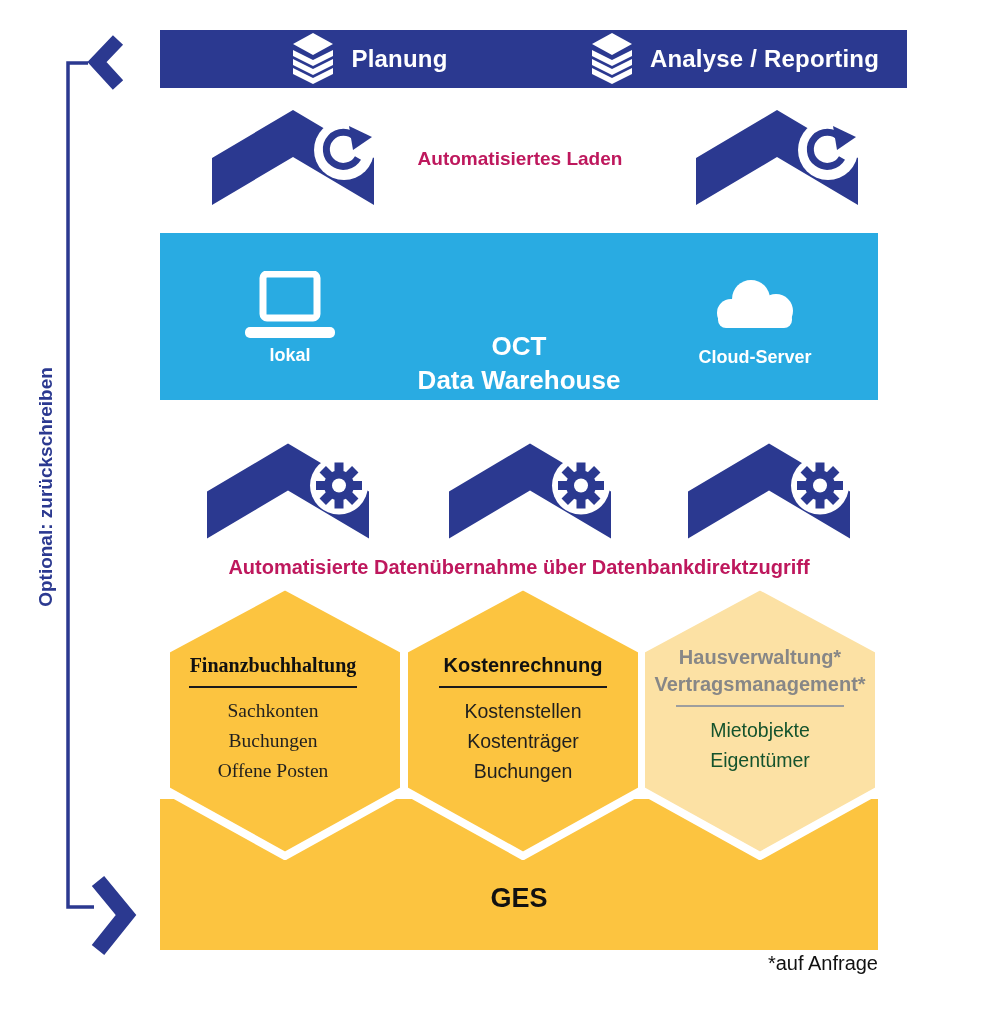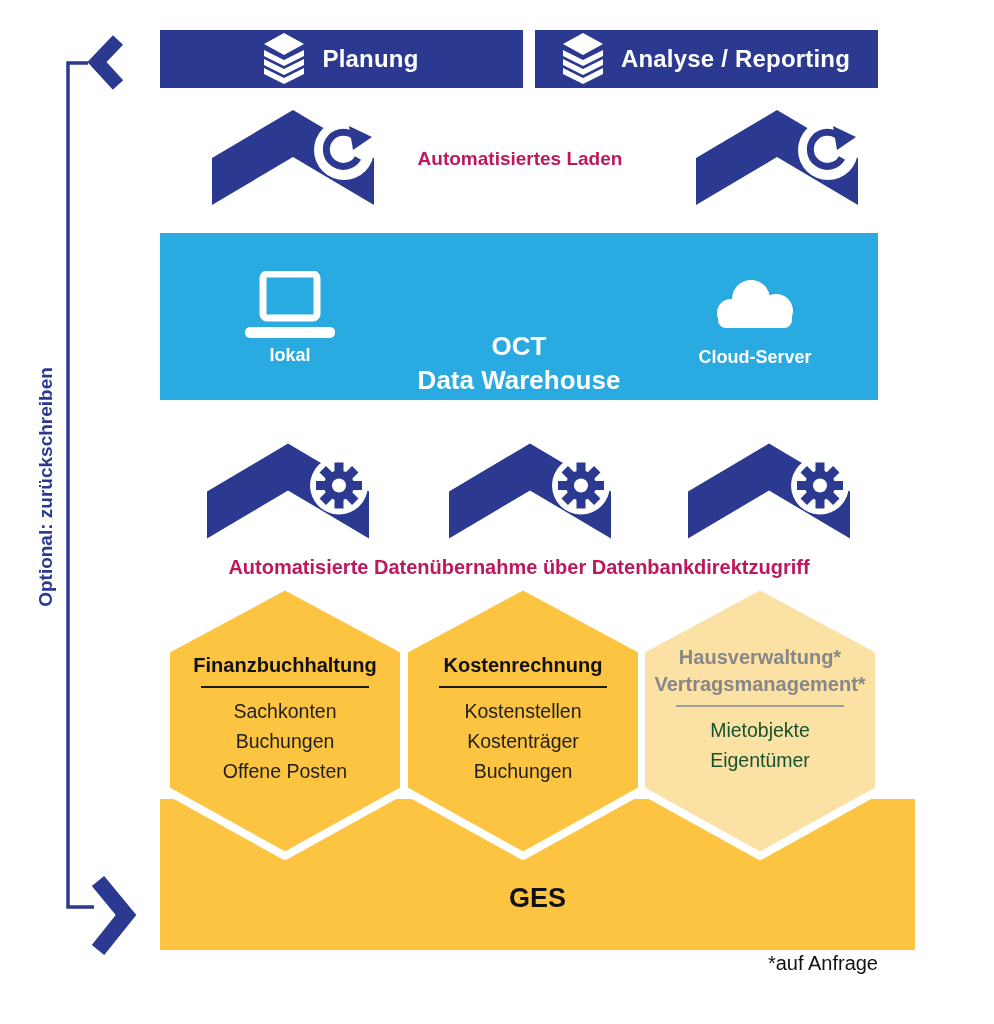--- a/index.html
+++ b/index.html
@@ -5,21 +5,21 @@
   html,body{margin:0;padding:0;background:#ffffff;}
   #canvas{
     position:relative;width:994px;height:1024px;background:#ffffff;overflow:hidden;
     font-family:"Liberation Sans","DejaVu Sans",sans-serif;
   }
   .abs{position:absolute;}
 
   
   .top-bar{
     background:#2B3990;color:#fff;display:flex;align-items:center;justify-content:center;
-    gap:18px;font-weight:bold;font-size:24px;letter-spacing:.2px;
+    gap:18px;font-weight:bold;font-size:24px;letter-spacing:.2px;padding-left:29px;
   }
   .bar-planung{left:160px;top:30px;width:363px;height:58px;}
   .bar-analyse{left:535px;top:30px;width:343px;height:58px;}
 
   
   .blue-label{color:#be185d;font-weight:bold;text-align:center;}
   .load-label{left:360px;top:148px;width:320px;font-size:19px;}
   .transfer-label{left:120px;top:556px;width:798px;font-size:20px;}
 
   
@@ -31,21 +31,21 @@
   
   .hex-text{width:244px;text-align:center;}
   .hex-title{font-size:20px;font-weight:bold;color:#111;line-height:27px;}
   .hex-divider{width:168px;border:0;border-top:2px solid #1a1a1a;margin:7px auto 8px auto;}
   .hex-item{font-size:19.5px;color:#1f1f1f;line-height:30px;}
   .hex-muted .hex-title{color:#878787;}
   .hex-muted .hex-divider{border-top-color:#9E9E9E;}
   .hex-muted .hex-item{color:#14532d;}
 
   
-  .ges-bar{left:160px;top:799px;width:718px;height:151px;background:#FCC440;padding-left:37px;}
+  .ges-bar{left:160px;top:799px;width:718px;height:151px;background:#FCC440;}
   .ges-label{left:0;top:84px;width:100%;text-align:center;color:#111;
     font-weight:bold;font-size:27px;}
 
   .footnote{left:560px;top:952px;width:318px;text-align:right;color:#111;font-size:20px;}
 
   .writeback-label{
     left:46px;top:487px;transform:translate(-50%,-50%) rotate(-90deg);
     white-space:nowrap;color:#2B3990;font-weight:bold;font-size:19px;
   }
 </style>
@@ -176,21 +176,21 @@
 
   <div class="abs blue-label transfer-label">Automatisierte Datenübernahme über Datenbankdirektzugriff</div>
 
   <div class="abs ges-bar">
     <div class="abs ges-label">GES</div>
   </div>
 
   <svg class="abs" style="left:163px;top:584px;" width="244" height="276" viewBox="-2 -2 244 276">
     <polygon points="120,0 239,64 239,204 120,270 1,204 1,64" fill="#FCC440" stroke="#ffffff" stroke-width="8"></polygon>
   </svg>
-  <div class="abs hex-text" style="left:163px;top:652px;">
+  <div class="abs hex-text" style="left:151px;top:652px;font-family:Liberation Serif, serif;">
     <div class="hex-title">Finanzbuchhaltung</div>
     <hr class="hex-divider">
     <div class="hex-item">Sachkonten</div>
     <div class="hex-item">Buchungen</div>
     <div class="hex-item">Offene Posten</div>
   </div>
 
   <svg class="abs" style="left:401px;top:584px;" width="244" height="276" viewBox="-2 -2 244 276">
     <polygon points="120,0 239,64 239,204 120,270 1,204 1,64" fill="#FCC440" stroke="#ffffff" stroke-width="8"></polygon>
   </svg>

